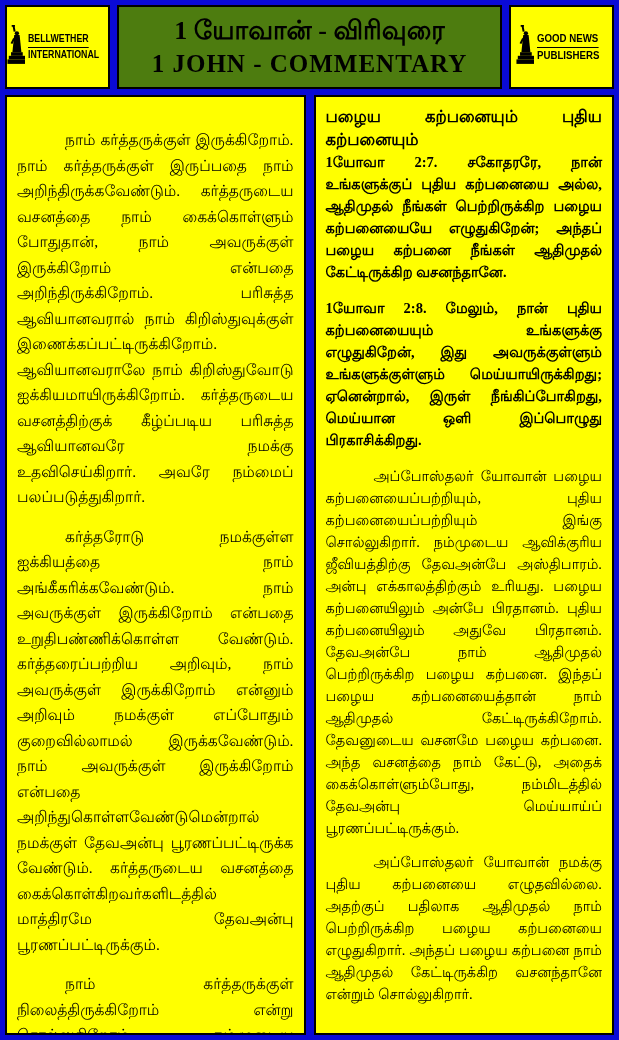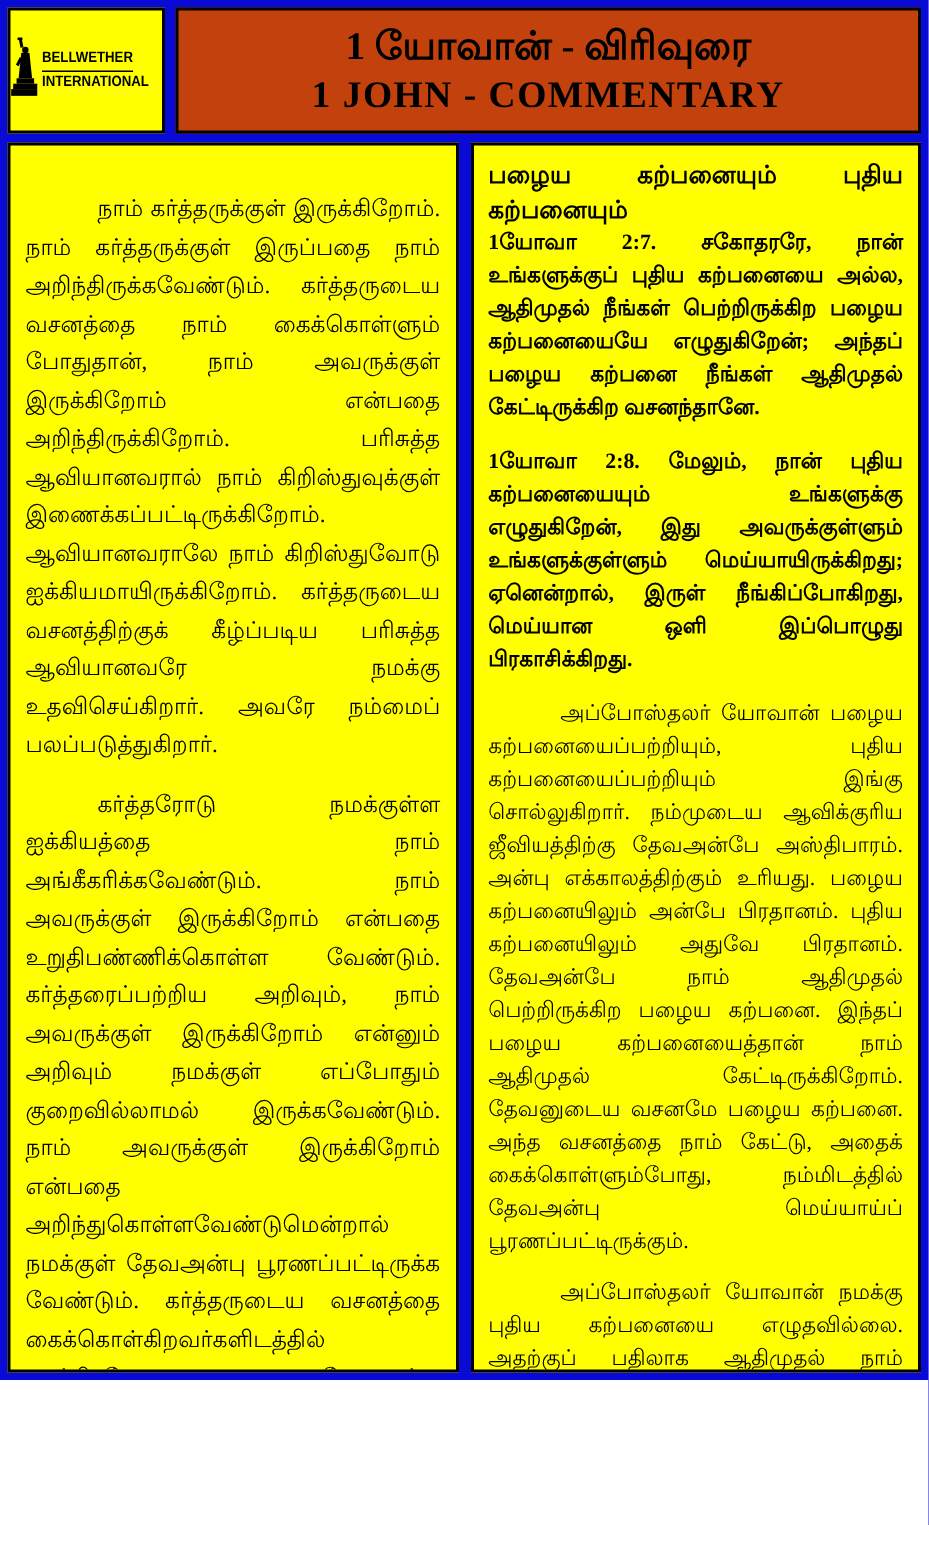--- a/index.html
+++ b/index.html
@@ -1,21 +1,21 @@
 <!DOCTYPE html>
 <html><head>
 <meta charset="utf-8">
 <style>
   * { box-sizing: border-box; margin: 0; padding: 0; }
   html, body { width: 619px; }
   body { font-family: "Liberation Serif", serif; }
 
   .page {
     width: 619px;
-    height: 920px;
+    height: 1040px;
     background: #0a0ad6;
     padding: 5px;
     display: flex;
     flex-direction: column;
   }
 
   
   .header-row {
     display: flex;
     gap: 7px;
@@ -49,21 +49,21 @@
   .logo-text .top-line {
     display: inline-block;
     border-bottom: 1.5px solid #000;
     padding-bottom: 1px;
     margin-bottom: 1px;
   }
   .logo-box.right .logo-text { font-size: 11px; }
 
   .title-box {
     flex: 1 1 auto;
-    background: #c2410c;
+    background: #4d7c0f;
     border: 2px solid #000;
     display: flex;
     flex-direction: column;
     align-items: center;
     justify-content: center;
     gap: 7px;
     text-align: center;
   }
   .title-tamil {
     font-weight: bold;
@@ -153,20 +153,40 @@
         <span class="top-line">BELLWETHER</span><br>
         <span>INTERNATIONAL</span>
       </span>
     </div>
 
     <div class="title-box">
       <div class="title-tamil">1 யோவான் - விரிவுரை</div>
       <div class="title-english">1 JOHN - COMMENTARY</div>
     </div>
 
+    <div class="logo-box right">
+      <span class="logo-figure">
+        <svg width="18" height="40" viewBox="0 0 20 44" aria-hidden="true">
+          <g fill="#000">
+            <circle cx="11" cy="9" r="2.4"></circle>
+            <polygon points="6,0 8.2,0 9.6,7 7.4,7.4"></polygon>
+            <rect x="5.2" y="-0.5" width="3.6" height="2.2"></rect>
+            <polygon points="8,11 14,11 16,30 6,30"></polygon>
+            <polygon points="7,14 4,20 6,21 8.5,16"></polygon>
+            <rect x="4.5" y="30" width="13" height="4"></rect>
+            <rect x="2" y="34" width="18" height="4"></rect>
+            <rect x="0.5" y="38" width="19.5" height="5"></rect>
+          </g>
+        </svg>
+      </span>
+      <span class="logo-text">
+        <span class="top-line">GOOD NEWS</span><br>
+        <span>PUBLISHERS</span>
+      </span>
+    </div>
 
   </div>
 
   <div class="body-row">
 
     <div class="col left">
       <p>நாம் கர்த்தருக்குள் இருக்கிறோம். நாம் கர்த்தருக்குள் இருப்பதை நாம் அறிந்திருக்கவேண்டும். கர்த்தருடைய வசனத்தை நாம் கைக்கொள்ளும் போதுதான், நாம் அவருக்குள் இருக்கிறோம் என்பதை அறிந்திருக்கிறோம். பரிசுத்த ஆவியானவரால் நாம் கிறிஸ்துவுக்குள் இணைக்கப்பட்டிருக்கிறோம். ஆவியானவராலே நாம் கிறிஸ்துவோடு ஐக்கியமாயிருக்கிறோம். கர்த்தருடைய வசனத்திற்குக் கீழ்ப்படிய பரிசுத்த ஆவியானவரே நமக்கு உதவிசெய்கிறார். அவரே நம்மைப் பலப்படுத்துகிறார்.</p>
       <p>கர்த்தரோடு நமக்குள்ள ஐக்கியத்தை நாம் அங்கீகரிக்கவேண்டும். நாம் அவருக்குள் இருக்கிறோம் என்பதை உறுதிபண்ணிக்கொள்ள வேண்டும். கர்த்தரைப்பற்றிய அறிவும், நாம் அவருக்குள் இருக்கிறோம் என்னும் அறிவும் நமக்குள் எப்போதும் குறைவில்லாமல் இருக்கவேண்டும். நாம் அவருக்குள் இருக்கிறோம் என்பதை அறிந்துகொள்ளவேண்டுமென்றால் நமக்குள் தேவஅன்பு பூரணப்பட்டிருக்க வேண்டும். கர்த்தருடைய வசனத்தை கைக்கொள்கிறவர்களிடத்தில் மாத்திரமே தேவஅன்பு பூரணப்பட்டிருக்கும்.</p>
       <p>நாம் கர்த்தருக்குள் நிலைத்திருக்கிறோம் என்று சொல்லுகிறோம். நம்முடைய வார்த்தையை சாட்சியாக அறிவிக்கிறோம். வெறும் வார்த்தையினால் சாட்சி சொன்னால் மாத்திரம் போதாது. கர்த்தருக்குள் நிலைத்திருக்கிறோம் என்று சொல்லுகிற நாம், அவர் நடந்தபடியே நாமும் நடக்கவேண்டும். அவருடைய அடிச்சுவடுகளைப் பின்பற்றி நடக்க வேண்டும். அவருடைய முன்மாதிரிகளைப் பற்றிக்கொண்டு, அவர் நடந்த படியே நாமும் நடக்கவேண்டும். அவர் நடந்த பாதையில் நாம் நடக்கவேண்டும். அவர் நடந்த பிரகாரமாகவே நாம் நடக்கவேண்டும்.</p>
     </div>

